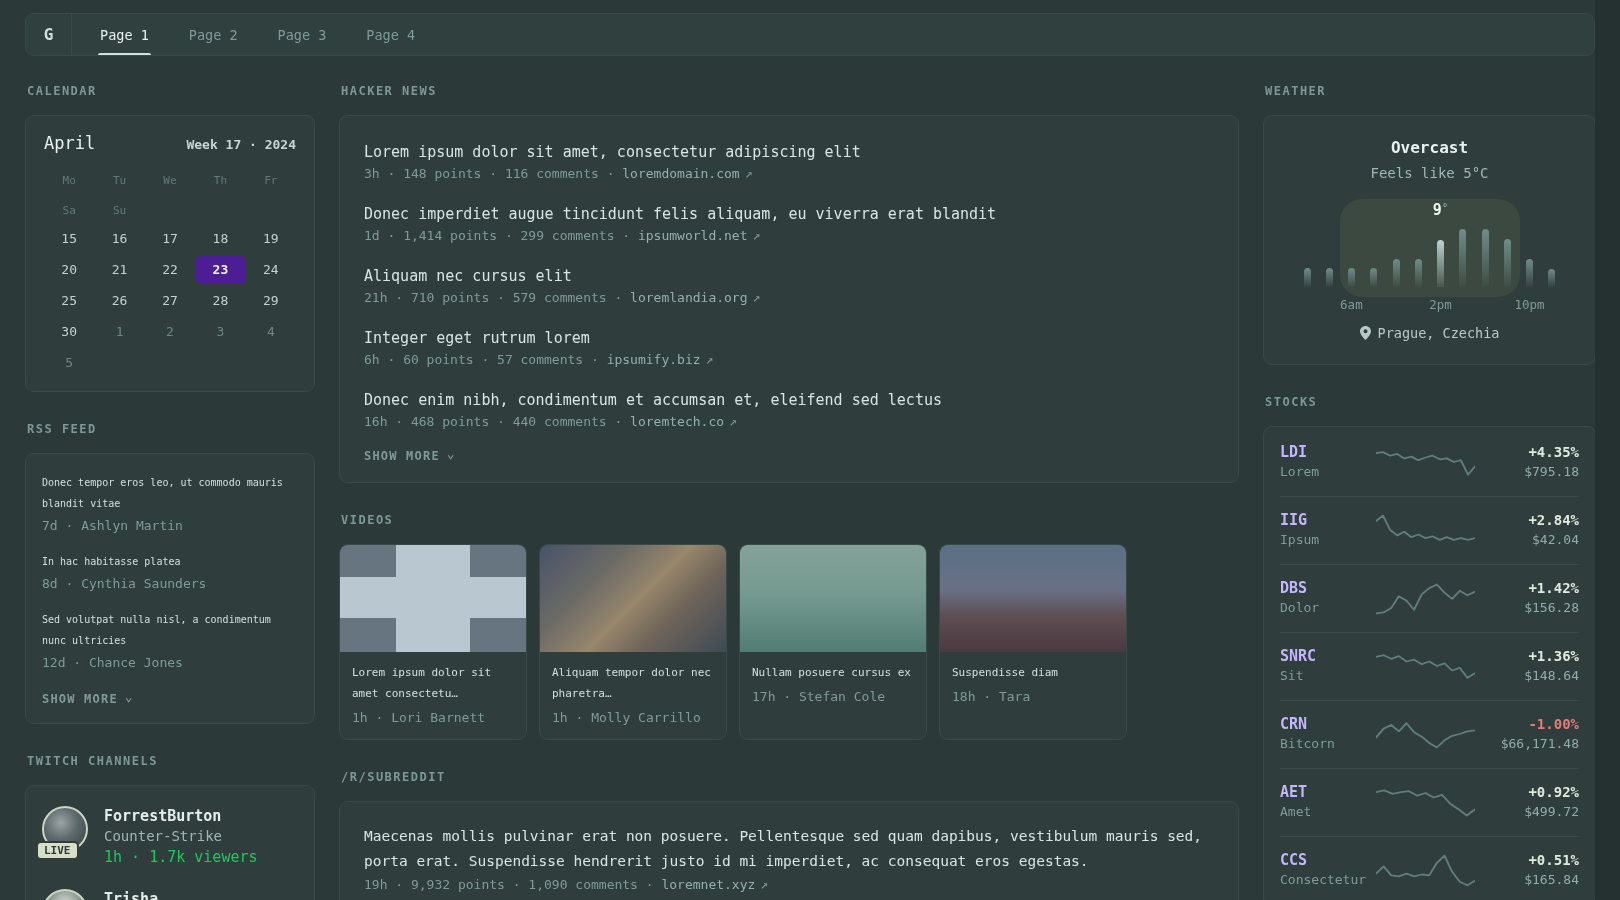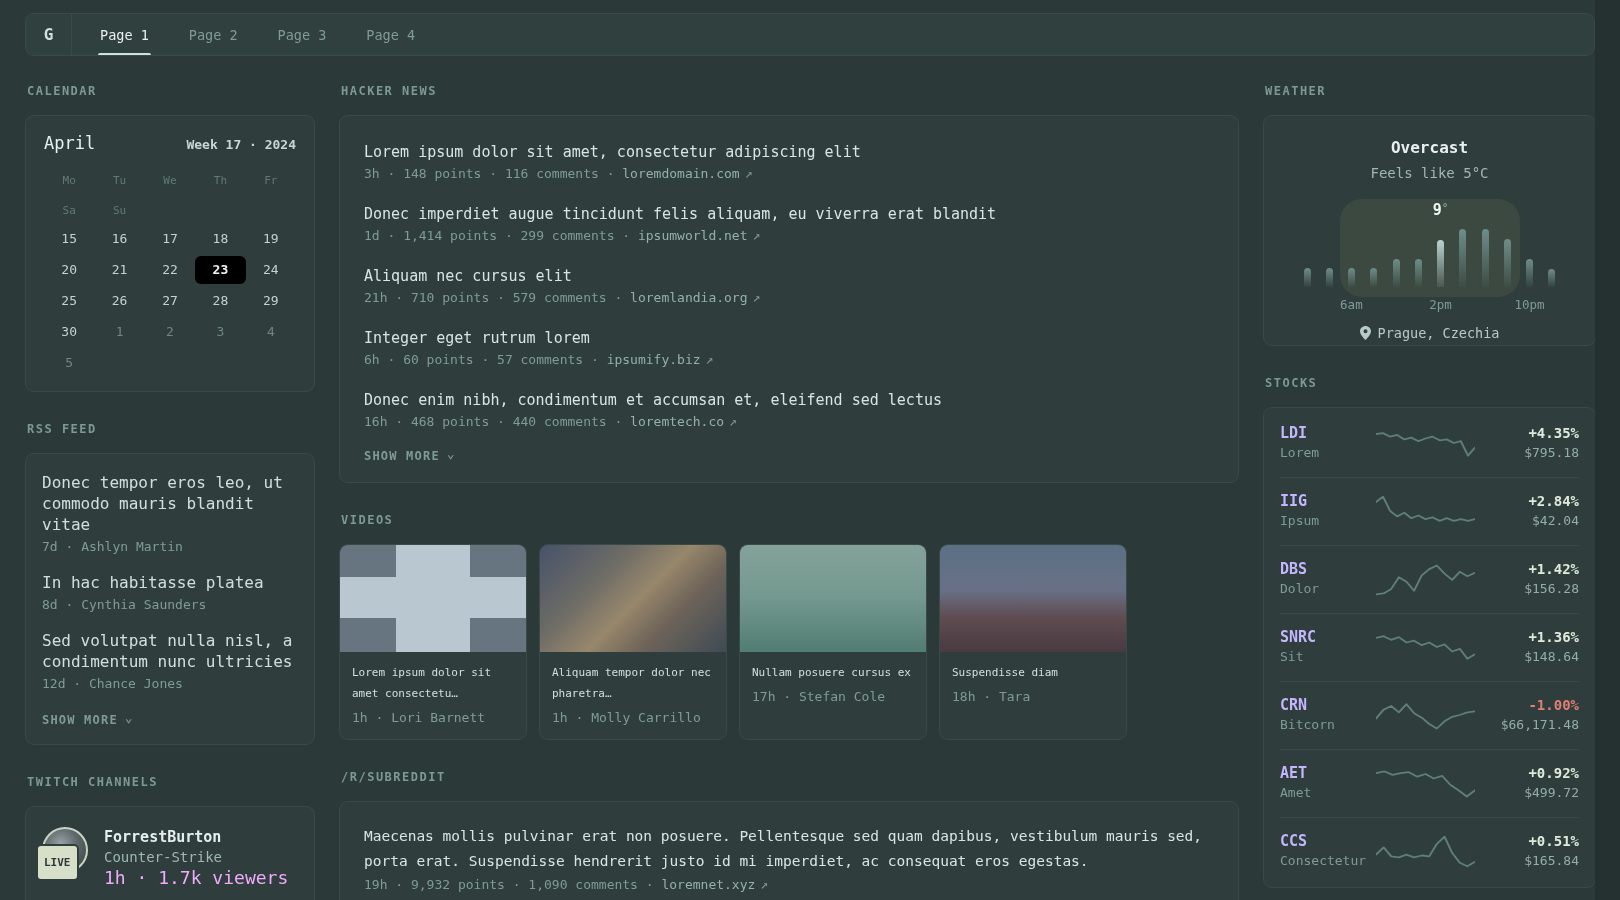--- a/index.html
+++ b/index.html
@@ -44,43 +44,43 @@
 
   
   .cal { padding:17px 18px 14px 18px; }
   .cal-head { display:flex; justify-content:space-between; align-items:baseline; margin-bottom:15px; }
   .cal-month { font-size:17px; font-weight:normal; color:#e8f1ef; }
   .cal-week { font-size:13px; font-weight:bold; color:#c6d7d4; }
   .cal-grid { display:grid; grid-template-columns:repeat(5,1fr); row-gap:3px; }
   .cal-wd { text-align:center; font-size:11px; color:#5f7a77; padding:6px 0 8px 0; }
   .cal-day { text-align:center; font-size:13px; color:#c2d3d0; height:28px; line-height:28px; border-radius:6px; }
   .cal-day.mut { color:#6c8784; }
-  .cal-day.sel { background:#000000; color:#eef5f3; font-weight:bold; }
+  .cal-day.sel { background:#4c1d95; color:#eef5f3; font-weight:bold; }
 
   
   .rss { padding:18px 16px 16px 16px; }
   .rss-item { margin-bottom:18px; cursor:pointer; }
-  .rss-title { font-size:16px; line-height:21px; color:#cfe0db; }
+  .rss-title { font-size:10px; line-height:21px; color:#cfe0db; }
   .meta { font-size:13px; color:#7f9b98; margin-top:4px; }
   .rss .showmore { margin-top:2px; }
 
   
   .tw { padding:20px 16px 16px 16px; }
   .tw-row { display:flex; gap:16px; margin-bottom:22px; cursor:pointer; }
   .av-wrap { position:relative; flex:0 0 46px; height:46px; }
   .avatar { width:46px; height:46px; border-radius:50%; border:2px solid #c9d5c2; }
   .av-1 { background:radial-gradient(circle at 40% 35%, #9aa3a5 0%, #5d686b 45%, #343e41 100%); }
   .av-2 { background:radial-gradient(circle at 50% 30%, #d4dad4 0%, #8e9b92 40%, #4a5a54 100%); }
   .av-3 { background:radial-gradient(circle at 45% 40%, #e3d4b2 0%, #b09a78 45%, #5d6a62 100%); }
   .badge { position:absolute; left:-6px; bottom:-8px; background:#d8dfc9; color:#2b3938;
-    font-size:11px; font-weight:bold; padding:10px 6px; border-radius:5px; border:2px solid #2f3e3d; }
+    font-size:11px; font-weight:bold; padding:1px 6px; border-radius:5px; border:2px solid #2f3e3d; }
   .badge:empty { display:none; }
   .tw-name { font-size:15px; font-weight:bold; color:#e4eeec; line-height:20px; }
   .tw-game { font-size:14px; color:#9fb7b4; line-height:21px; }
-  .tw-meta { font-size:18px; color:#f0abfc; line-height:20px; }
+  .tw-meta { font-size:15px; color:#22c55e; line-height:20px; }
 
   
   .hn { padding:14px 24px 18px 24px; }
   .hn-item { padding:11px 0; }
   .hn-title { font-size:15px; line-height:22px; color:#d9e5e2; cursor:pointer; }
   .hn-meta { font-size:13px; color:#7f9b98; margin-top:3px; }
   .domain { color:#94b0ad; cursor:pointer; }
   .hn .showmore { margin-top:9px; }
   .sub { padding:22px 24px 20px 24px; }
   .sub-title { font-size:14.5px; line-height:25px; color:#d9e5e2; cursor:pointer; }
@@ -96,21 +96,21 @@
       #66757f; }
   .vt-2 { background:linear-gradient(135deg,#47536a 0%,#6b6a66 30%,#97876b 52%,#6e6459 70%,#3e4a55 100%); }
   .vt-3 { background:linear-gradient(180deg,#97a391 0%,#b4bba3 28%,#5d767e 46%,#2f4b53 62%,#3a5d62 100%); }
   .vt-4 { background:linear-gradient(180deg,#84a29a 0%,#74998f 48%,#517d74 100%); }
   .vt-5 { background:linear-gradient(180deg,#5a7084 0%,#697086 42%,#5e4c51 68%,#493a41 100%); }
   .vbody { padding:10px 12px 14px 12px; }
   .v-title { font-size:11px; line-height:21px; color:#cfe0db; }
   .v-meta { font-size:13px; color:#7f9b98; margin-top:6px; }
 
   
-  .wx { padding:22px 16px 4px 16px; text-align:center; }
+  .wx { padding:22px 16px 23px 16px; text-align:center; }
   .wx-cond { font-size:16px; font-weight:bold; color:#e8f1ef; }
   .wx-feels { font-size:14px; color:#9fb7b4; margin-top:8px; }
   .wx-chart { position:relative; width:252px; height:62px; margin:44px auto 0 auto;
     display:flex; justify-content:space-between; align-items:flex-end; }
   .wx-day { position:absolute; left:14.4%; width:71.6%; top:-26px; bottom:-10px;
     background:rgba(163,177,94,0.10); border-radius:22px; }
   .wbar { position:relative; width:7px; border-radius:4px 4px 0 0;
     background:linear-gradient(180deg,#6f8d8a 0%,rgba(111,141,138,0.05) 100%); }
   .wbar.hot { background:linear-gradient(180deg,#bcd4d1 0%,rgba(188,212,209,0.10) 100%); }
   .wx-temp { position:absolute; left:54.4%; transform:translateX(-50%); top:-24px;

